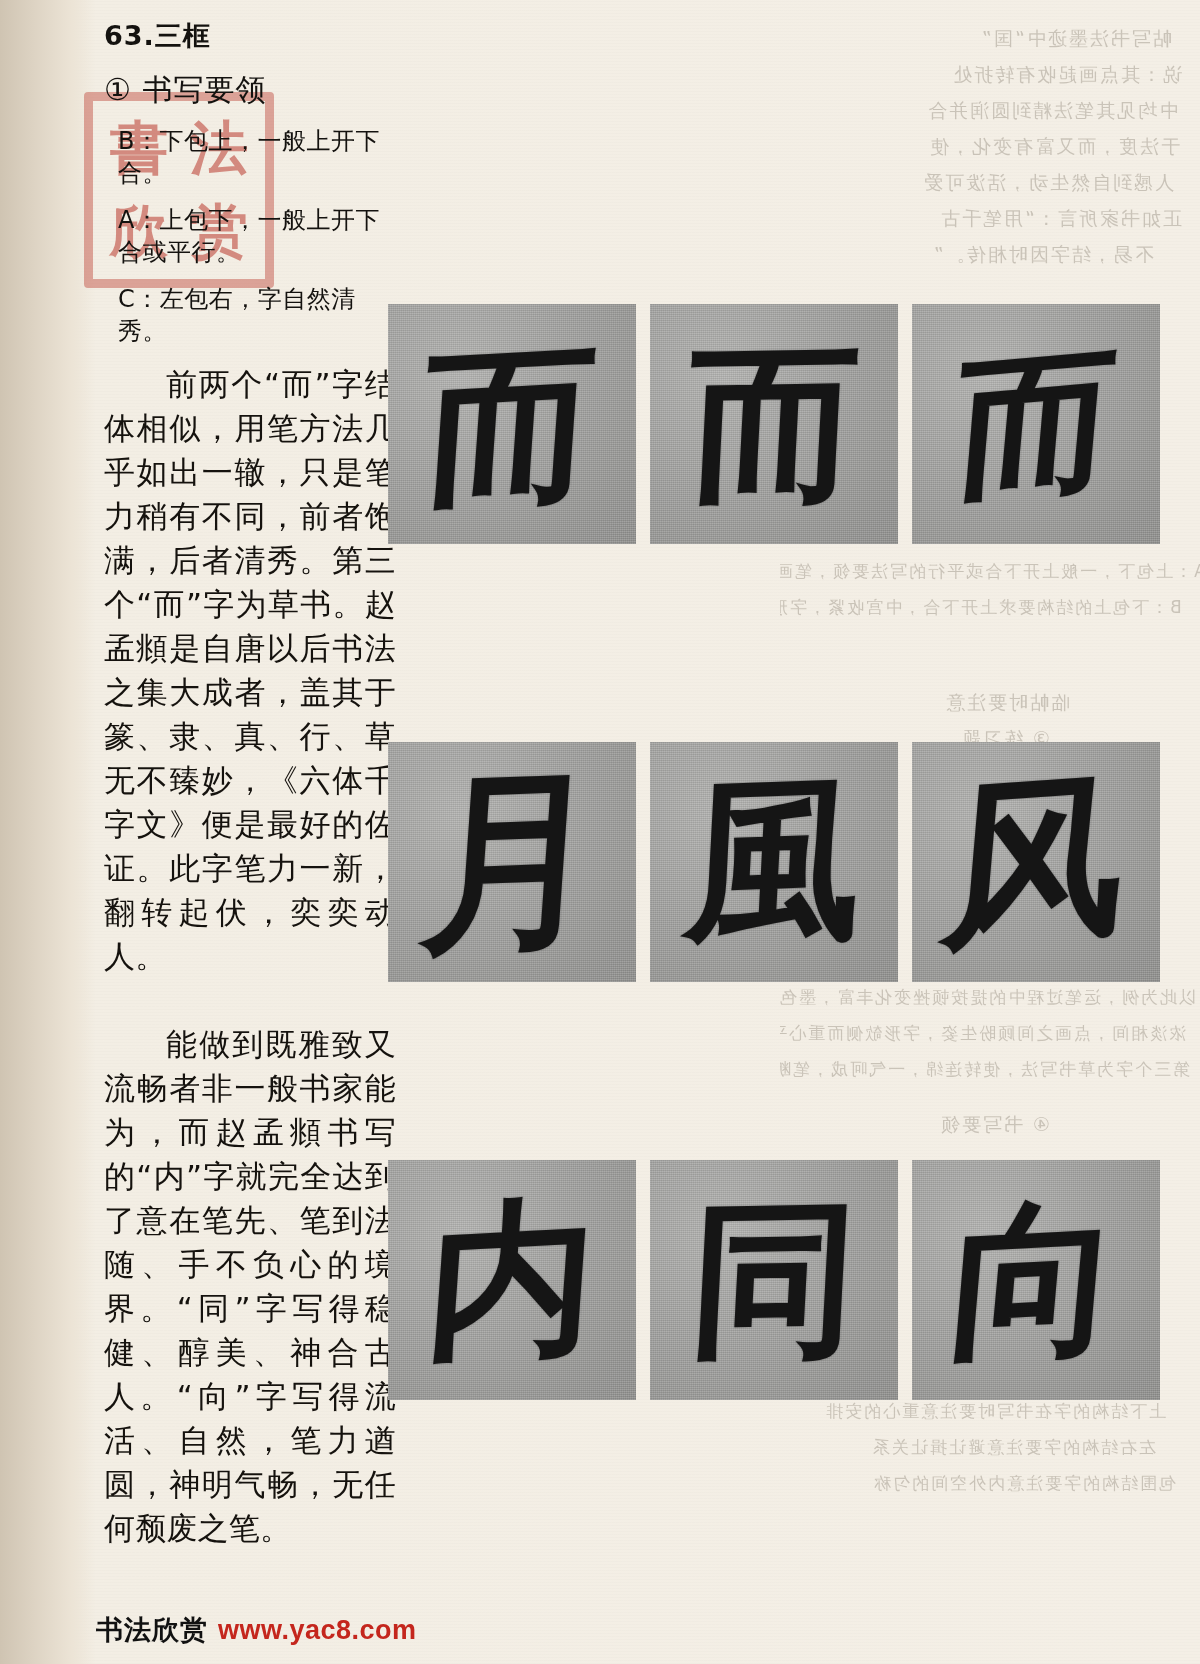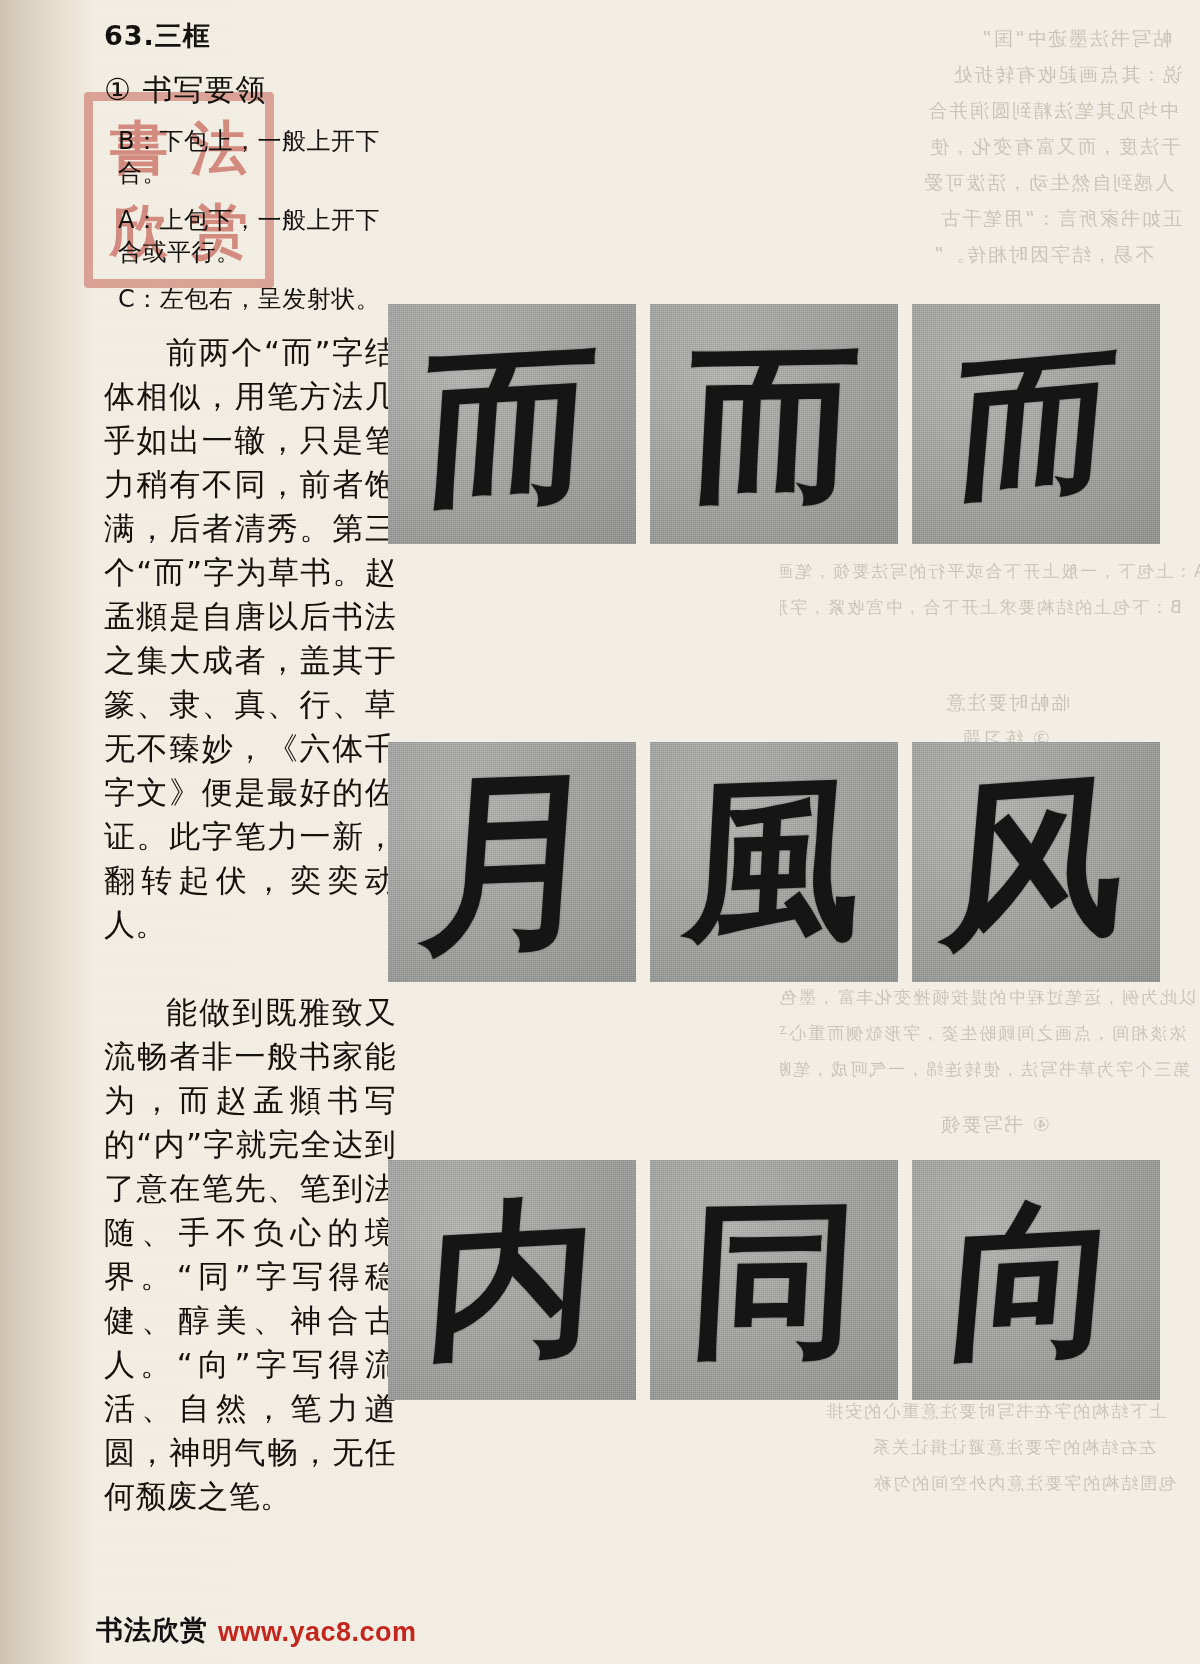--- a/index.html
+++ b/index.html
@@ -203,21 +203,21 @@
   .row1 { margin-top: 0; }
   .row2 { margin-top: 198px; }
   .row3 { margin-top: 178px; }
 
   
   .footer {
     position: absolute;
     left: 96px;
     bottom: 16px;
     display: flex;
-    align-items: flex-end;
+    align-items: center;
     gap: 10px;
   }
   .footer .cn {
     font-family: "DejaVu Sans", sans-serif;
     font-size: 27px;
     color: #111;
     font-weight: bold;
     letter-spacing: 1px;
   }
   .footer .url {
@@ -266,21 +266,21 @@
 
 <div id="content">
 
   <div class="col-left">
     <h1 class="heading">63.三框</h1>
 
     <div class="sub-heading">① 书写要领</div>
 
     <div class="rule-line">B：下包上，一般上开下合。</div>
     <div class="rule-line">A：上包下，一般上开下合或平行。</div>
-    <div class="rule-line">C：左包右，呈发射状。</div>
+    <div class="rule-line">C：左包右，字自然清秀。</div>
 
 
     <p class="para p1">前两个“而”字结体相似，用笔方法几乎如出一辙，只是笔力稍有不同，前者饱满，后者清秀。第三个“而”字为草书。赵孟頫是自唐以后书法之集大成者，盖其于篆、隶、真、行、草无不臻妙，《六体千字文》便是最好的佐证。此字笔力一新，翻转起伏，奕奕动人。</p>
     <p class="para p3">能做到既雅致又流畅者非一般书家能为，而赵孟頫书写的“内”字就完全达到了意在笔先、笔到法随、手不负心的境界。“同”字写得稳健、醇美、神合古人。“向”字写得流活、自然，笔力遒圆，神明气畅，无任何颓废之笔。</p>
   </div>
 
   <div class="plates">
 
     <div class="plate-row row1">
       <div class="plate r1">

